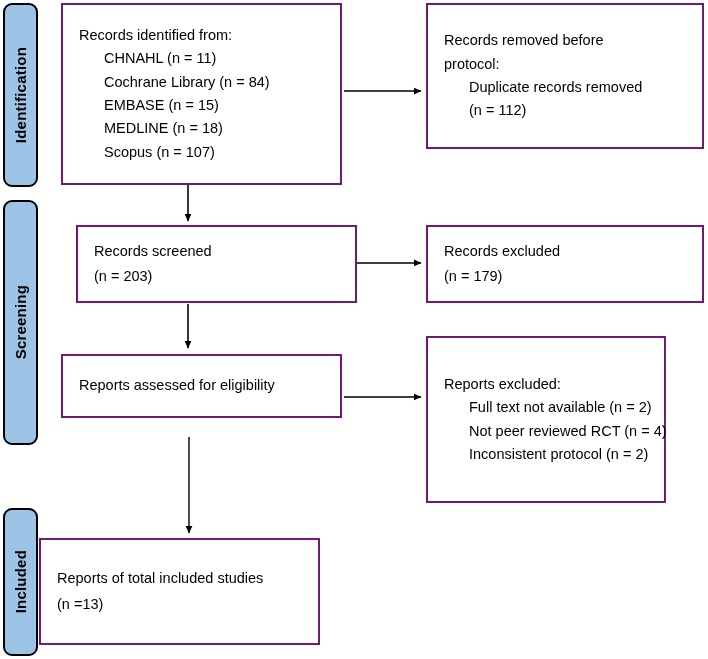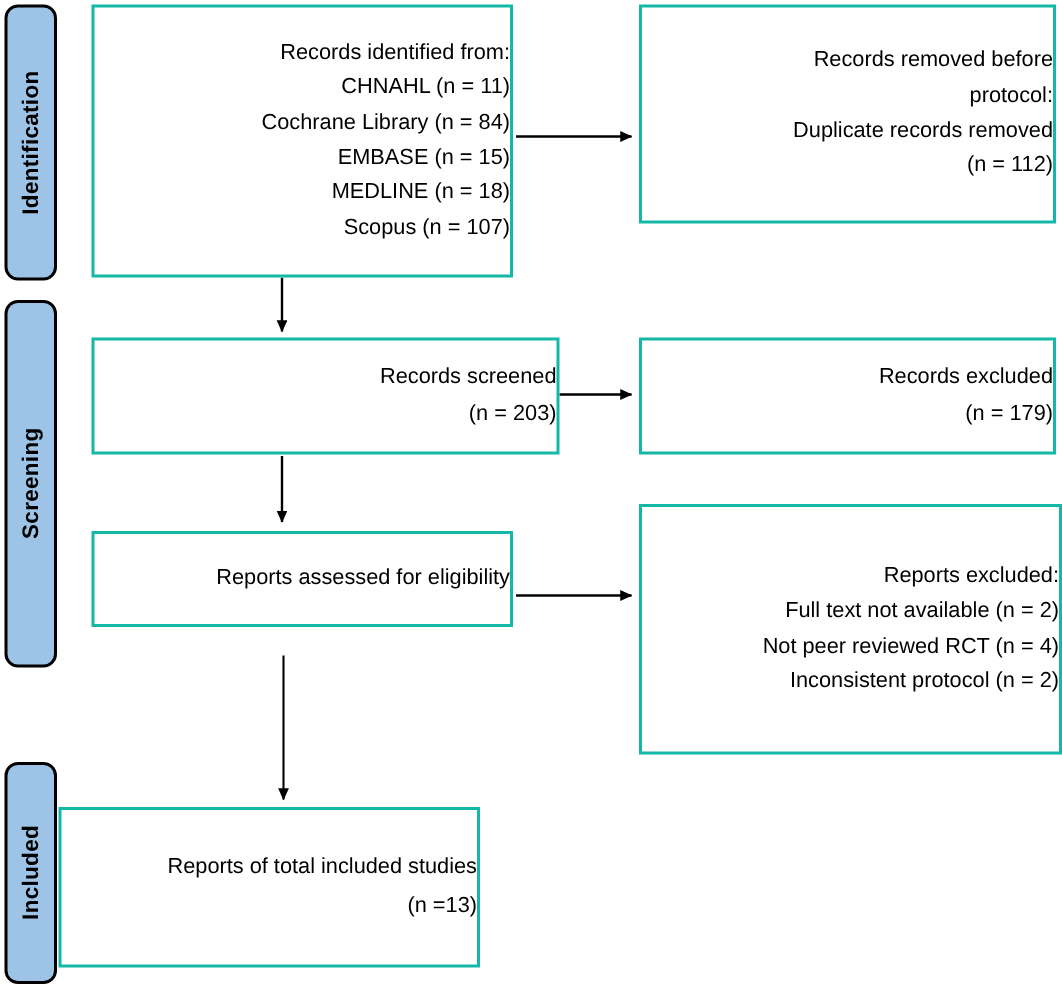--- a/index.html
+++ b/index.html
@@ -42,26 +42,25 @@
     transform: rotate(180deg);
     font-weight: bold;
     font-size: 15px;
     letter-spacing: 0.2px;
     white-space: nowrap;
     color: #000000;
   }
   .flow-box {
     position: absolute;
     background: #ffffff;
-    border: 2px solid #14b8a6;
+    border: 2px solid #701a75;
     box-sizing: border-box;
     display: flex;
     flex-direction: column;
     justify-content: center;
-    align-items: flex-end;
   }
   .flow-box .line {
     font-size: 14.5px;
     line-height: 1.62;
     white-space: nowrap;
     padding-left: 16px;
   }
   .flow-box .line.indent {
     padding-left: 41px;
   }
@@ -115,35 +114,35 @@
     <div class="line indent">Scopus (n = 107)</div>
   </div>
 
   <div class="flow-box" style="left:426px; top:3px; width:278px; height:146px;">
     <div class="line">Records removed before</div>
     <div class="line">protocol:</div>
     <div class="line indent">Duplicate records removed</div>
     <div class="line indent">(n = 112)</div>
   </div>
 
-  <div class="flow-box tight" style="left:61px; top:225px; width:312px; height:78px;">
+  <div class="flow-box tight" style="left:76px; top:225px; width:281px; height:78px;">
     <div class="line">Records screened</div>
     <div class="line">(n = 203)</div>
   </div>
 
   <div class="flow-box tight" style="left:426px; top:225px; width:278px; height:78px;">
     <div class="line">Records excluded</div>
     <div class="line">(n = 179)</div>
   </div>
 
   <div class="flow-box tight" style="left:61px; top:354px; width:281px; height:64px;">
     <div class="line">Reports assessed for eligibility</div>
   </div>
 
-  <div class="flow-box" style="left:426px; top:336px; width:282px; height:167px;">
+  <div class="flow-box" style="left:426px; top:336px; width:240px; height:167px;">
     <div class="line">Reports excluded:</div>
     <div class="line indent">Full text not available (n = 2)</div>
     <div class="line indent">Not peer reviewed RCT (n = 4)</div>
     <div class="line indent">Inconsistent protocol (n = 2)</div>
   </div>
 
   <div class="flow-box tight" style="left:39px; top:538px; width:281px; height:107px;">
     <div class="line">Reports of total included studies</div>
     <div class="line">(n =13)</div>
   </div>

